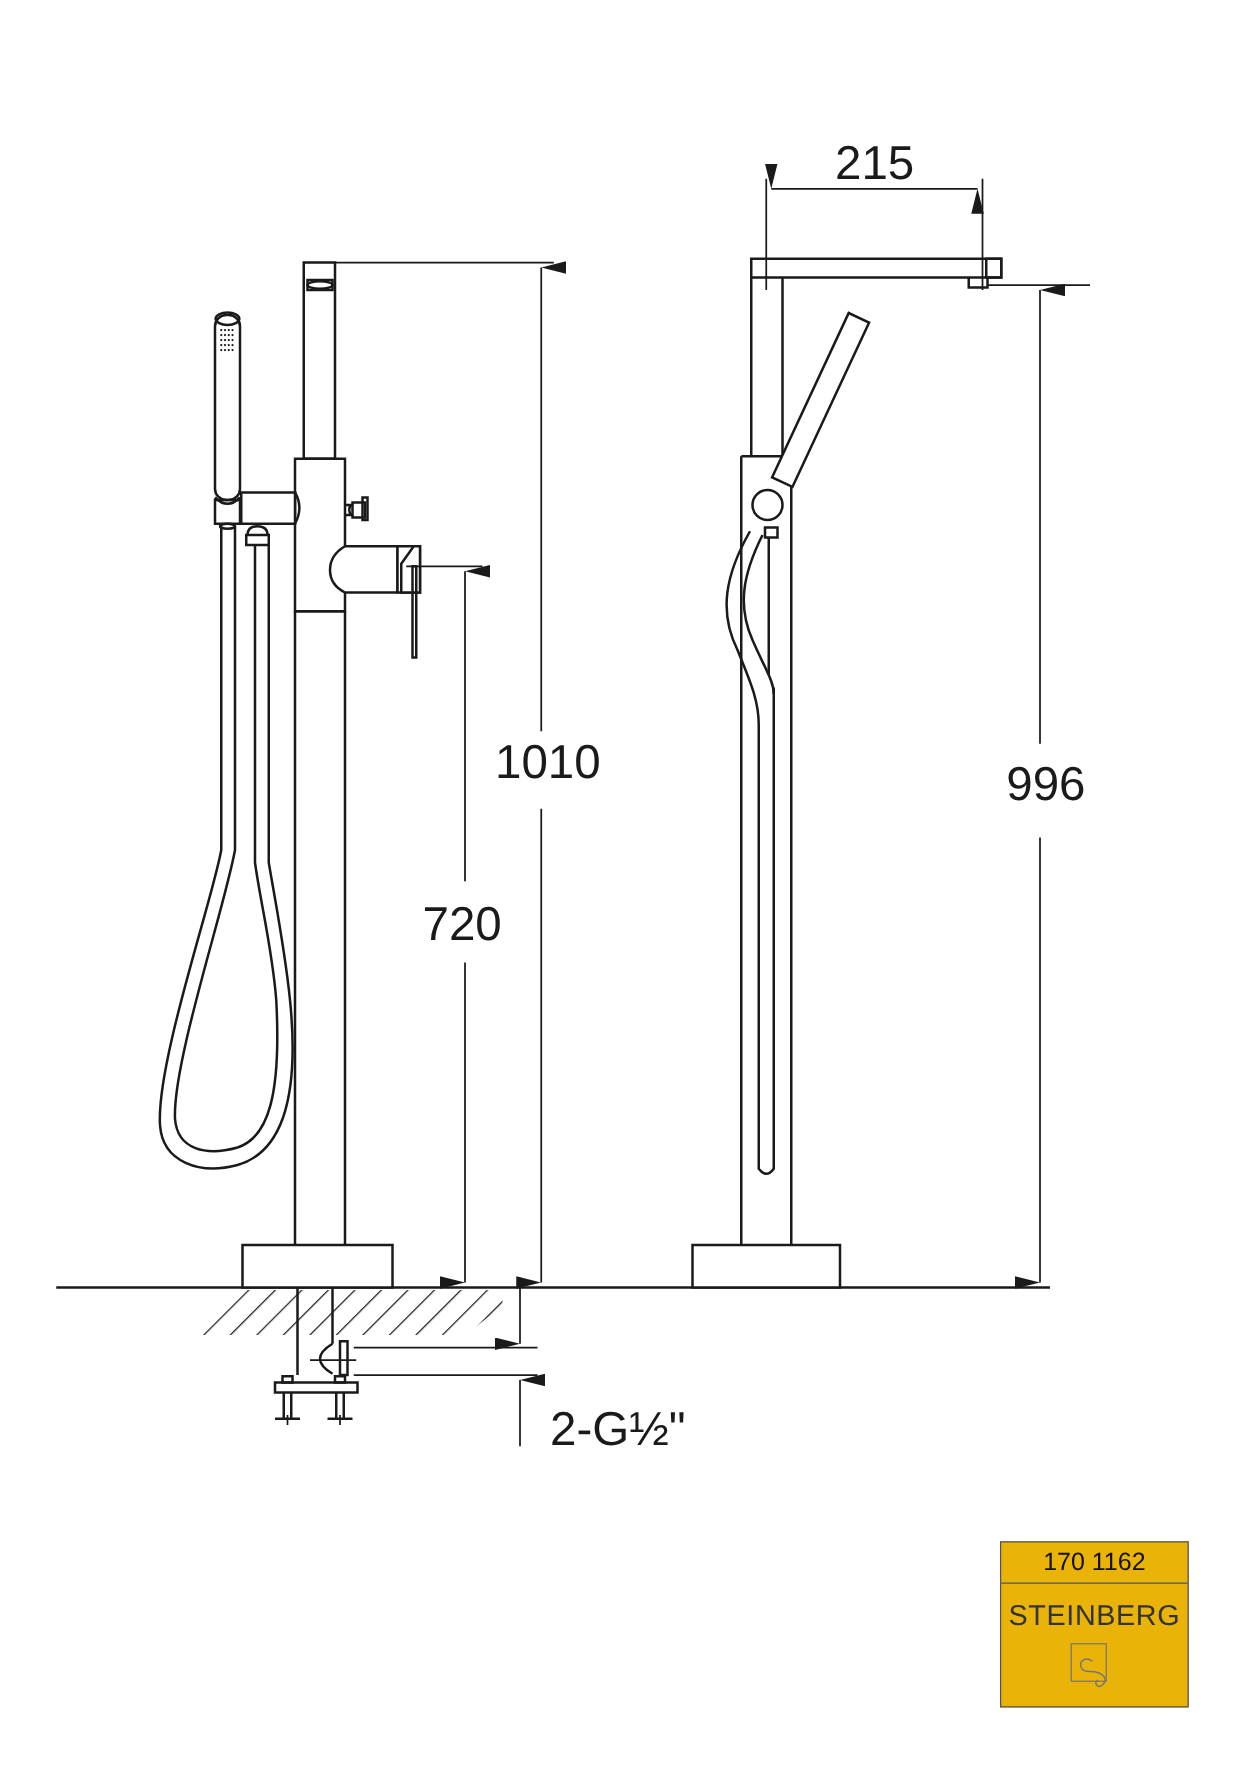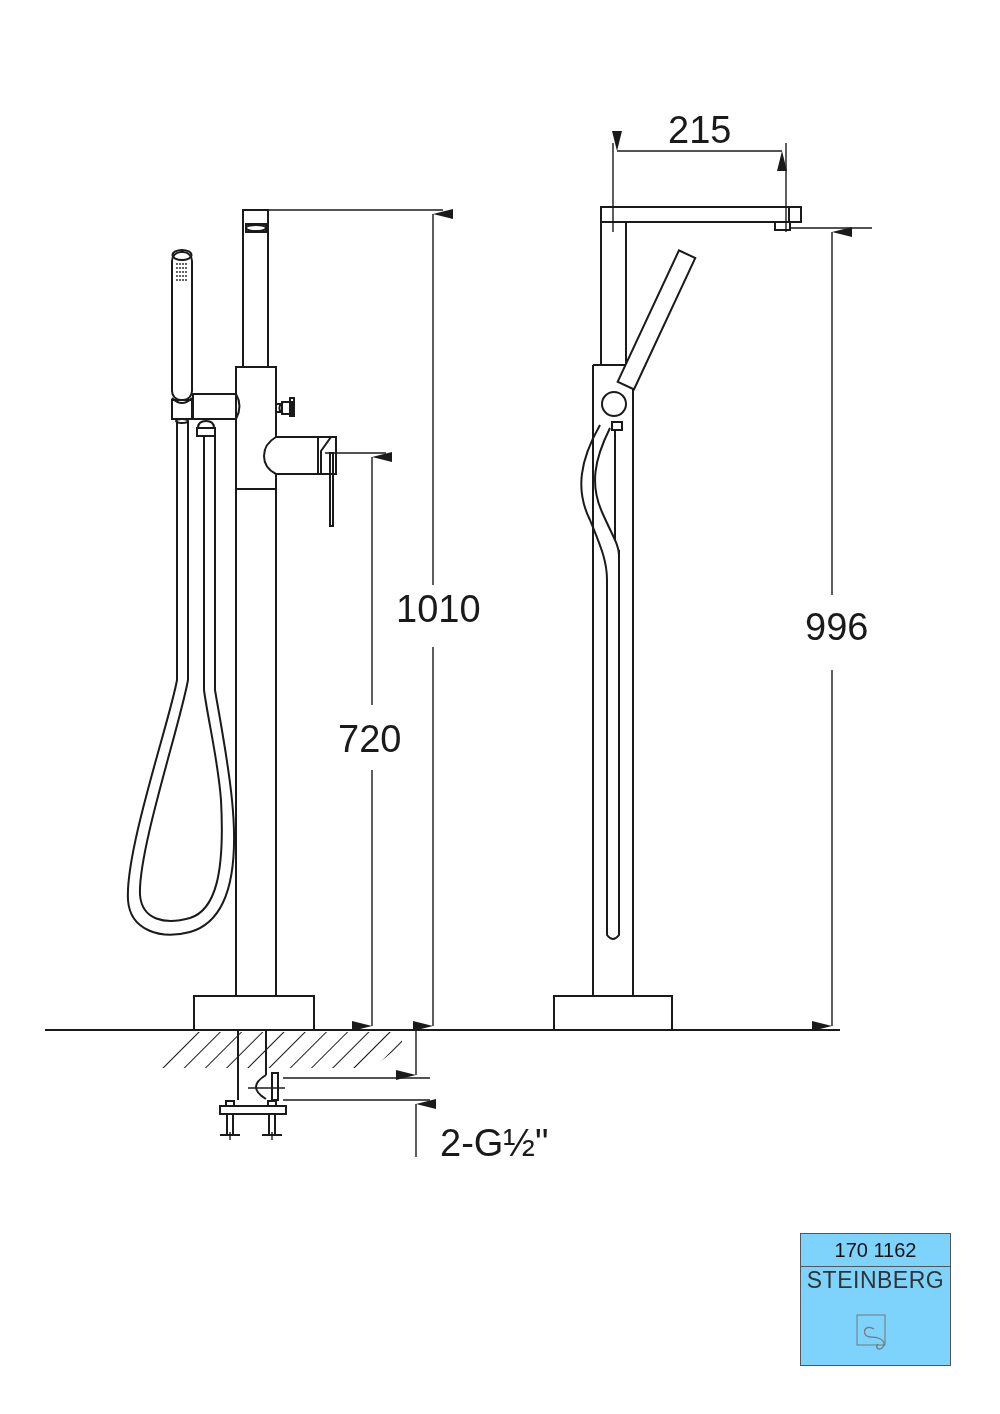--- a/index.html
+++ b/index.html
@@ -2,23 +2,23 @@
 <html><head>
   <meta charset="utf-8">
   <style>
     html, body { margin: 0; padding: 0; background: #ffffff; }
     body { width: 1000px; height: 1414px; position: relative; overflow: hidden; font-family: "Liberation Sans", sans-serif; }
     #drawing { position: absolute; left: 0; top: 0; width: 1000px; height: 1414px; }
     .ln { stroke: #1a1a1a; stroke-width: 2; fill: none; }
     .ln-thin { stroke: #1a1a1a; stroke-width: 1.4; fill: none; }
     .fill-w { fill: #ffffff; }
     .dim-text { font-family: "Liberation Sans", sans-serif; font-size: 38px; fill: #1a1a1a; }
-    .title-block { position: absolute; left: 800px; top: 1233px; width: 151px; height: 133px; border: 1.5px solid #555; box-sizing: border-box; background: #7dd3fc; }
+    .title-block { position: absolute; left: 800px; top: 1233px; width: 151px; height: 133px; border: 1.5px solid #555; box-sizing: border-box; background: #eab308; }
     .tb-code { height: 32px; border-bottom: 1.5px solid #555; display: flex; align-items: center; justify-content: center; font-size: 20px; color: #111; }
-    .tb-brand { text-align: center; font-size: 23px; color: #333; margin-top: 0; letter-spacing: 0.5px; }
+    .tb-brand { text-align: center; font-size: 23px; color: #333; margin-top: 12px; letter-spacing: 0.5px; }
     .tb-logo { position: absolute; left: 55px; top: 80px; width: 38px; height: 40px; }
   </style>
 </head>
 <body>
 
 <svg id="drawing" viewBox="0 0 1000 1414" xmlns="http://www.w3.org/2000/svg">
   <defs>
     <marker id="arr" markerWidth="10" markerHeight="20" refX="5" refY="0" orient="auto-start-reverse" markerUnits="userSpaceOnUse" viewBox="0 0 10 20">
       <path d="M0,20 L5,0 L10,20 Z" fill="#1a1a1a"></path>
     </marker>

